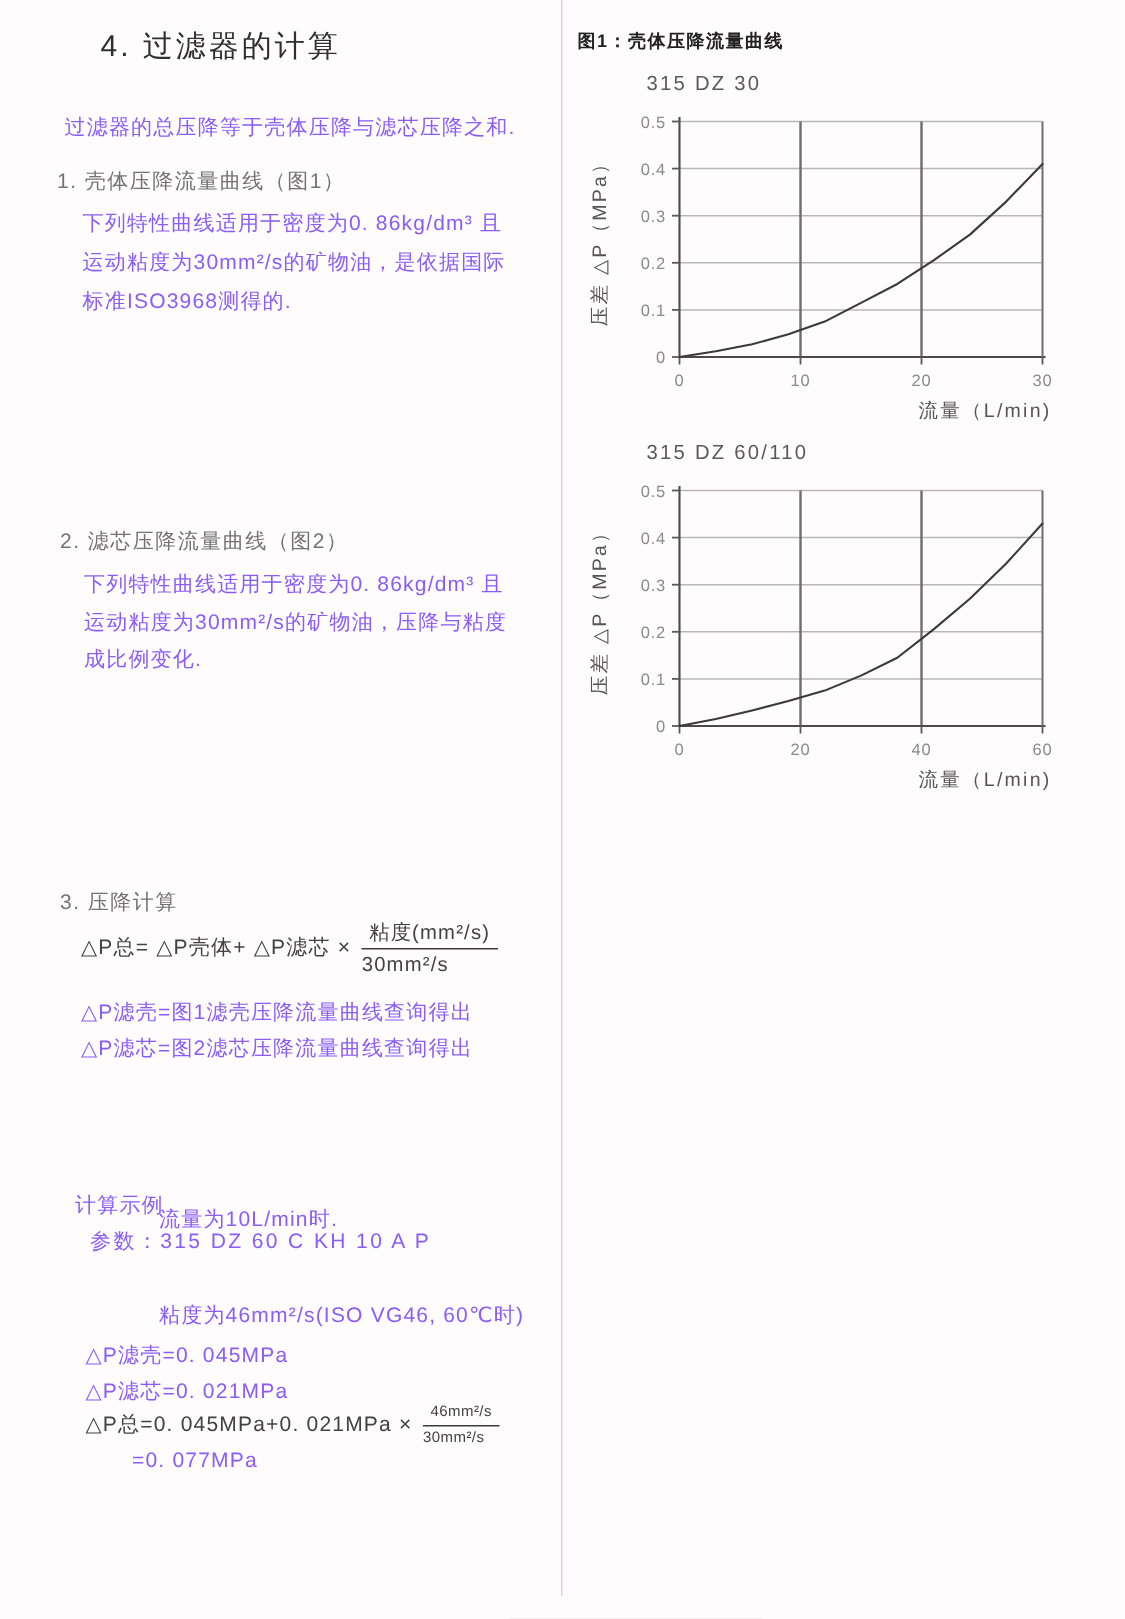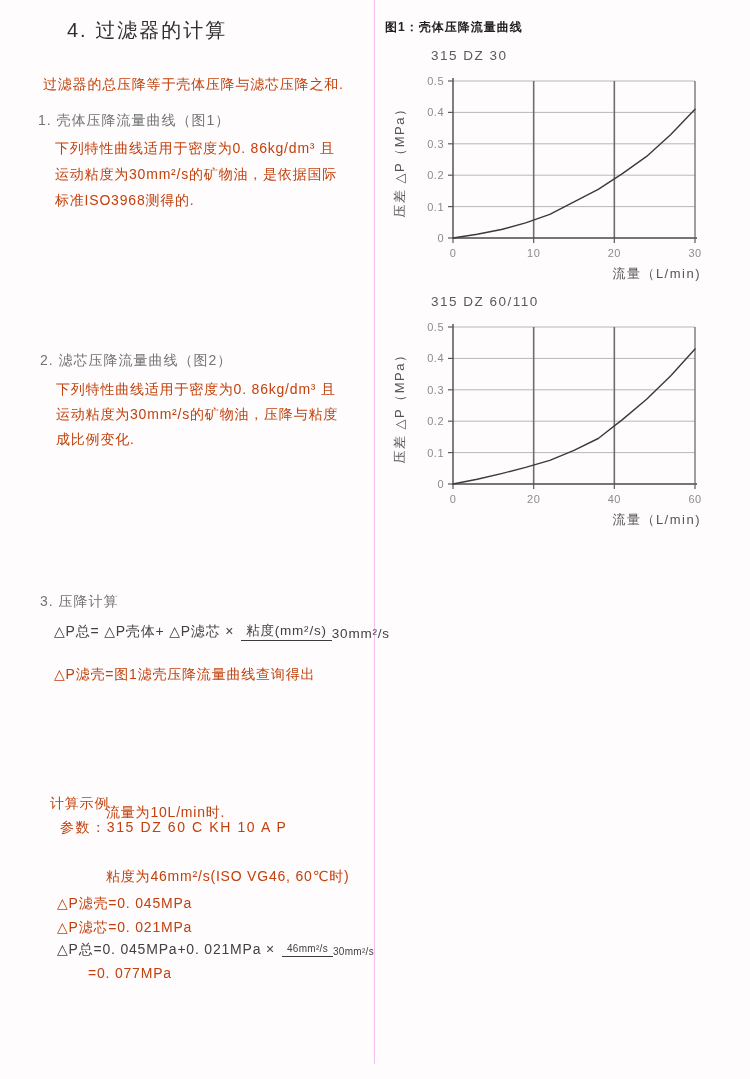--- a/index.html
+++ b/index.html
@@ -6,26 +6,26 @@
   .page{
     position:relative;
     width:750px;height:1079px;
     background:#fefcfd;
     font-family:"Liberation Sans","DejaVu Sans",sans-serif;
     color:#3c3c3c;
     overflow:hidden;
   }
   .abs{position:absolute;white-space:nowrap;}
   .heading{font-size:20px;letter-spacing:2px;color:#2f2f2f;}
-  .line{font-size:14px;line-height:20px;letter-spacing:0.8px;color:#c2410c;}
+  .line{font-size:14px;line-height:20px;letter-spacing:0.8px;color:#8b5cf6;}
   .sec-title{font-size:14px;letter-spacing:1px;color:#737373;}
   .fig-caption{font-size:12px;font-weight:bold;letter-spacing:1px;color:#222;}
   .divider{position:absolute;width:1px;background:rgba(232,140,230,0.55);}
   .formula{display:flex;align-items:center;font-size:14px;letter-spacing:0.8px;color:#424242;}
-  .frac{display:inline-flex;flex-direction:row;align-items:flex-end;margin-left:7px;line-height:1.15;}
+  .frac{display:inline-flex;flex-direction:column;align-items:flex-start;margin-left:7px;line-height:1.15;}
   .frac .num{border-bottom:1.2px solid #3c3c3c;padding:0 5px 2px;}
   .frac .den{padding-top:2px;}
   .frac-lg{font-size:13.5px;}
   .frac-sm{font-size:10px;letter-spacing:0.3px;}
   .chart-mount{position:absolute;}
   svg text.tick{font-family:"Liberation Sans","DejaVu Sans",sans-serif;font-size:11px;fill:#8b8b8b;letter-spacing:0.5px;}
   svg text.ctitle{font-family:"Liberation Sans","DejaVu Sans",sans-serif;font-size:13.5px;fill:#5a5a5a;letter-spacing:1.5px;}
   svg text.alabel{font-family:"Liberation Sans","DejaVu Sans",sans-serif;font-size:13px;fill:#555;letter-spacing:1.5px;}
 </style>
 </head>
@@ -51,20 +51,21 @@
 
   <div class="abs sec-title" style="left:40px;top:593px;">3. 压降计算</div>
   <div class="abs formula" style="left:54px;top:610px;height:44px;">
     <span>△P总= △P壳体+ △P滤芯 ×</span>
     <span class="frac frac-lg">
       <span class="num">粘度(mm²/s)</span>
       <span class="den">30mm²/s</span>
     </span>
   </div>
   <div class="abs line" style="left:54px;top:664px;">△P滤壳=图1滤壳压降流量曲线查询得出</div>
+  <div class="abs line" style="left:54px;top:688px;">△P滤芯=图2滤芯压降流量曲线查询得出</div>
 
   <div class="abs line" style="left:50px;top:793px;">计算示例</div>
   <div class="abs line" style="left:60px;top:817px;letter-spacing:1.6px;">参数：315 DZ 60 C KH 10 A P</div>
   <div class="abs line" style="left:106px;top:802px;">流量为10L/min时.</div>
   <div class="abs line" style="left:106px;top:866px;">粘度为46mm²/s(ISO VG46, 60℃时)</div>
   <div class="abs line" style="left:57px;top:893px;">△P滤壳=0. 045MPa</div>
   <div class="abs line" style="left:57px;top:917px;">△P滤芯=0. 021MPa</div>
   <div class="abs formula" style="left:57px;top:934px;height:32px;">
     <span>△P总=0. 045MPa+0. 021MPa ×</span>
     <span class="frac frac-sm">

